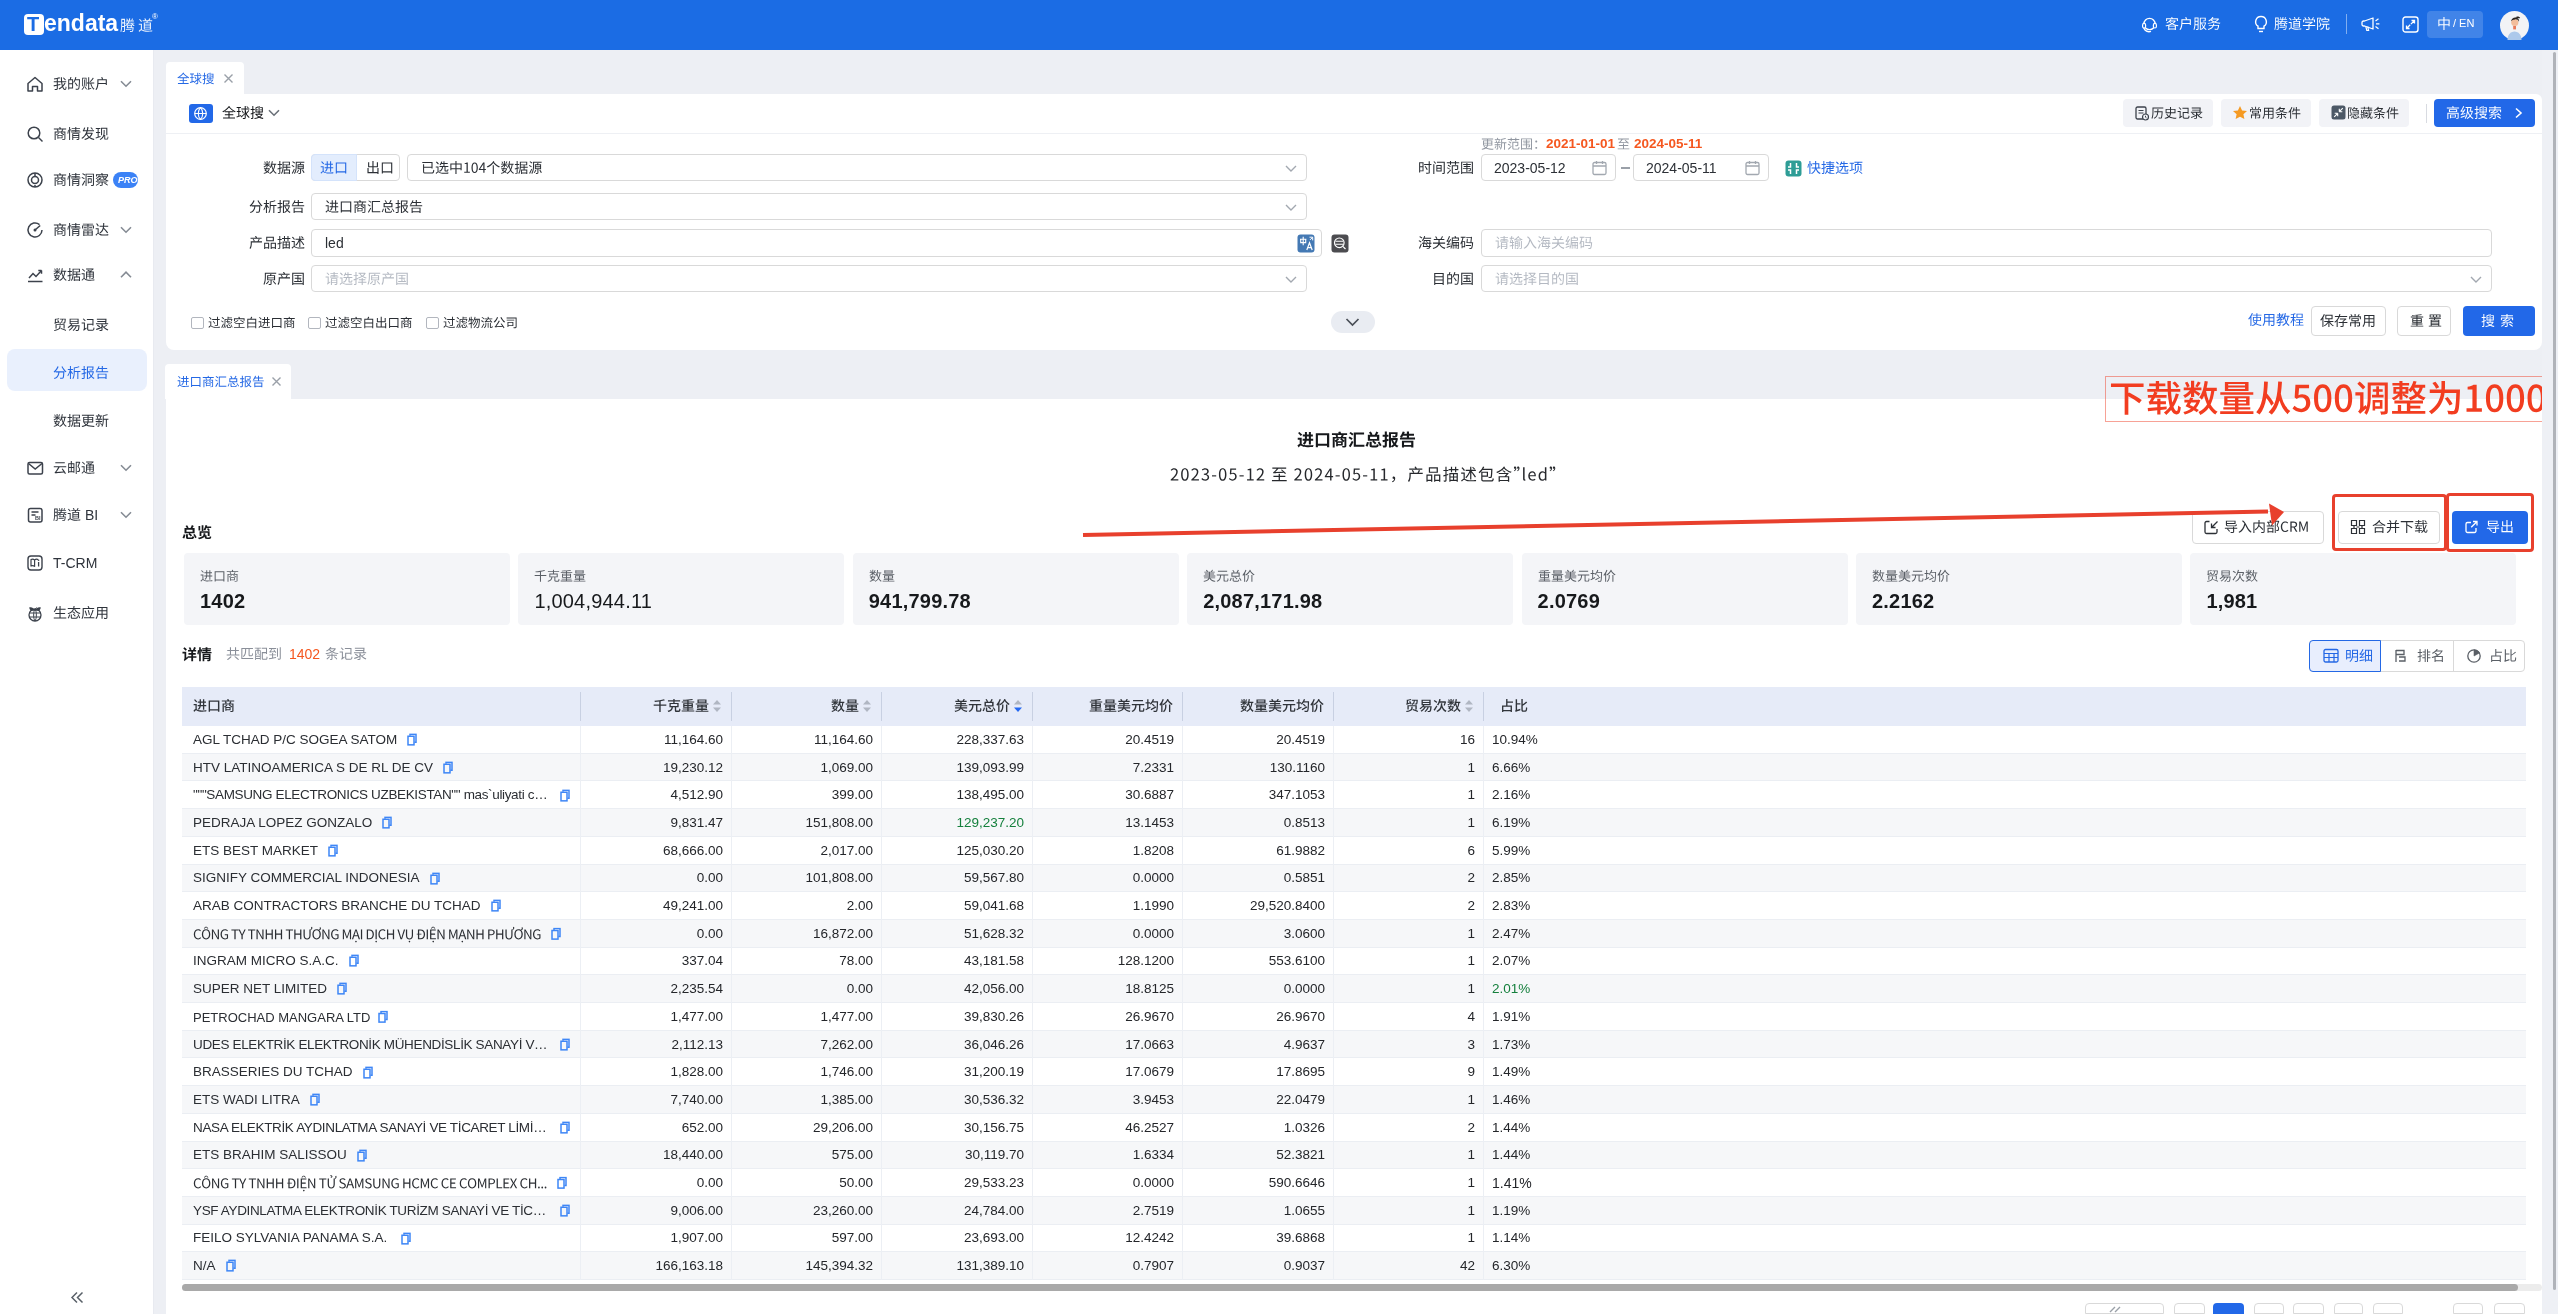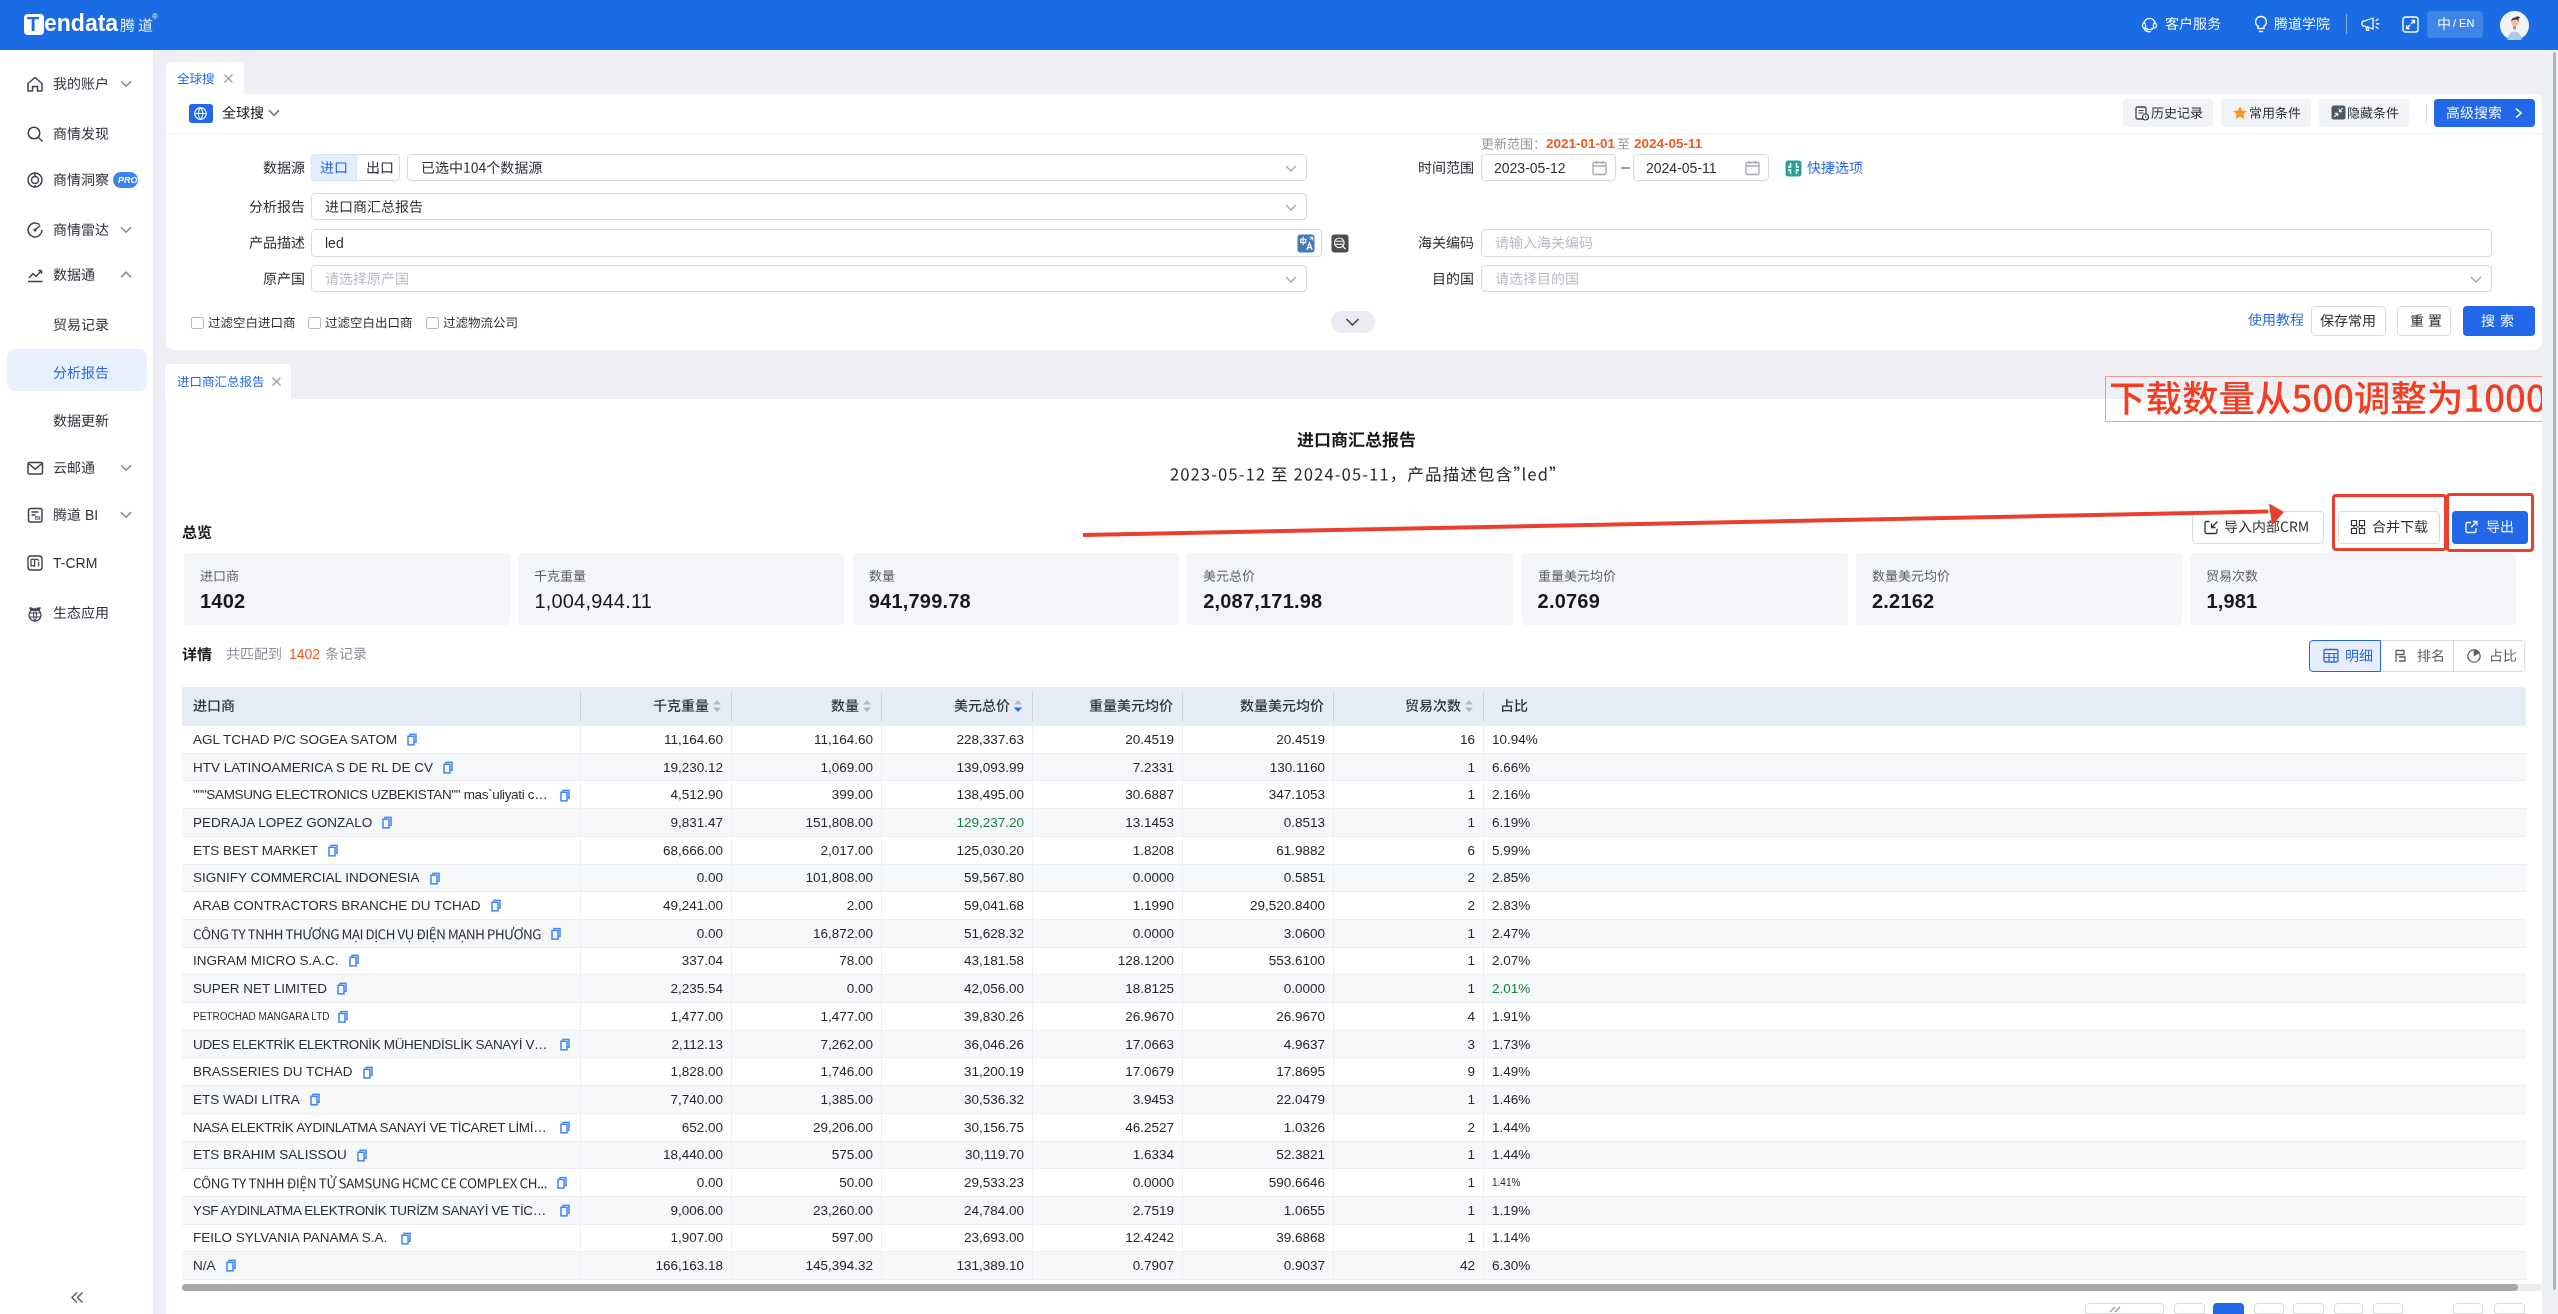--- a/index.html
+++ b/index.html
@@ -1110,21 +1110,21 @@
       </svg>
     </div>
     <div style="position:absolute;right:1835px;top:989.1500000000004px;transform:translateY(-50%);font-size:13.5px;color:#24262a;line-height:1">2,235.54</div>
     <div style="position:absolute;right:1685px;top:989.1500000000004px;transform:translateY(-50%);font-size:13.5px;color:#24262a;line-height:1">0.00</div>
     <div style="position:absolute;right:1534px;top:989.1500000000004px;transform:translateY(-50%);font-size:13.5px;color:#24262a;line-height:1">42,056.00</div>
     <div style="position:absolute;right:1384px;top:989.1500000000004px;transform:translateY(-50%);font-size:13.5px;color:#24262a;line-height:1">18.8125</div>
     <div style="position:absolute;right:1233px;top:989.1500000000004px;transform:translateY(-50%);font-size:13.5px;color:#24262a;line-height:1">0.0000</div>
     <div style="position:absolute;right:1083px;top:989.1500000000004px;transform:translateY(-50%);font-size:13.5px;color:#24262a;line-height:1">1</div>
     <div style="position:absolute;left:1492px;top:989.1500000000004px;transform:translateY(-50%);font-size:13.5px;color:#15803d;line-height:1">2.01%</div>
     <div style="position:absolute;left:182px;top:1029.7px;width:2344px;height:1px;background:#ebeef3"></div>
-    <div style="position:absolute;left:193px;top:1016.8500000000005px;transform:translateY(-50%);font-size:10px;color:#2b2e33;line-height:1;white-space:nowrap;display:flex;align-items:center;gap:8px">
+    <div style="position:absolute;left:193px;top:1016.8500000000005px;transform:translateY(-50%);font-size:13px;color:#2b2e33;line-height:1;white-space:nowrap;display:flex;align-items:center;gap:8px">
       <span style="max-width:357px;overflow:hidden;text-overflow:ellipsis;">PETROCHAD MANGARA LTD</span>
       <svg width="10" height="13" viewBox="0 0 10 13" fill="none" style="flex:none">
         <path d="M3 2.6 V1 h6 v8 h-1.6" stroke="#3e86f6" stroke-width="1.5" fill="none"></path>
         <rect x="1" y="3" width="6" height="8.6" stroke="#3e86f6" stroke-width="1.5" fill="none"></rect>
       </svg>
     </div>
     <div style="position:absolute;right:1835px;top:1016.8500000000005px;transform:translateY(-50%);font-size:13.5px;color:#24262a;line-height:1">1,477.00</div>
     <div style="position:absolute;right:1685px;top:1016.8500000000005px;transform:translateY(-50%);font-size:13.5px;color:#24262a;line-height:1">1,477.00</div>
     <div style="position:absolute;right:1534px;top:1016.8500000000005px;transform:translateY(-50%);font-size:13.5px;color:#24262a;line-height:1">39,830.26</div>
     <div style="position:absolute;right:1384px;top:1016.8500000000005px;transform:translateY(-50%);font-size:13.5px;color:#24262a;line-height:1">26.9670</div>
@@ -1267,21 +1267,21 @@
     <div style="position:absolute;left:556.961px;top:1183.0500000000006px;transform:translateY(-50%);line-height:0"><svg width="10" height="13" viewBox="0 0 10 13" fill="none" style="flex:none">
         <path d="M3 2.6 V1 h6 v8 h-1.6" stroke="#3e86f6" stroke-width="1.5" fill="none"></path>
         <rect x="1" y="3" width="6" height="8.6" stroke="#3e86f6" stroke-width="1.5" fill="none"></rect>
       </svg></div>
     <div style="position:absolute;right:1835px;top:1183.0500000000006px;transform:translateY(-50%);font-size:13.5px;color:#24262a;line-height:1">0.00</div>
     <div style="position:absolute;right:1685px;top:1183.0500000000006px;transform:translateY(-50%);font-size:13.5px;color:#24262a;line-height:1">50.00</div>
     <div style="position:absolute;right:1534px;top:1183.0500000000006px;transform:translateY(-50%);font-size:13.5px;color:#24262a;line-height:1">29,533.23</div>
     <div style="position:absolute;right:1384px;top:1183.0500000000006px;transform:translateY(-50%);font-size:13.5px;color:#24262a;line-height:1">0.0000</div>
     <div style="position:absolute;right:1233px;top:1183.0500000000006px;transform:translateY(-50%);font-size:13.5px;color:#24262a;line-height:1">590.6646</div>
     <div style="position:absolute;right:1083px;top:1183.0500000000006px;transform:translateY(-50%);font-size:13.5px;color:#24262a;line-height:1">1</div>
-    <div style="position:absolute;left:1492px;top:1183.0500000000006px;transform:translateY(-50%);font-size:10px;color:#24262a;line-height:1">1.41%</div>
+    <div style="position:absolute;left:1492px;top:1183.0500000000006px;transform:translateY(-50%);font-size:14px;color:#24262a;line-height:1">1.41%</div>
     <div style="position:absolute;left:182px;top:1196.9px;width:2344px;height:27.699999999999818px;background:#f6f7f9"></div>
     <div style="position:absolute;left:182px;top:1223.6px;width:2344px;height:1px;background:#ebeef3"></div>
     <div style="position:absolute;left:193px;top:1210.7500000000007px;transform:translateY(-50%);font-size:13.5px;color:#2b2e33;line-height:1;white-space:nowrap;display:flex;align-items:center;gap:10px">
       <span style="max-width:357px;overflow:hidden;text-overflow:ellipsis;letter-spacing:-0.35px;">YSF AYDINLATMA ELEKTRONİK TURİZM SANAYİ VE TİCARET ...</span>
       <svg width="10" height="13" viewBox="0 0 10 13" fill="none" style="flex:none">
         <path d="M3 2.6 V1 h6 v8 h-1.6" stroke="#3e86f6" stroke-width="1.5" fill="none"></path>
         <rect x="1" y="3" width="6" height="8.6" stroke="#3e86f6" stroke-width="1.5" fill="none"></rect>
       </svg>
     </div>
     <div style="position:absolute;right:1835px;top:1210.7500000000007px;transform:translateY(-50%);font-size:13.5px;color:#24262a;line-height:1">9,006.00</div>

